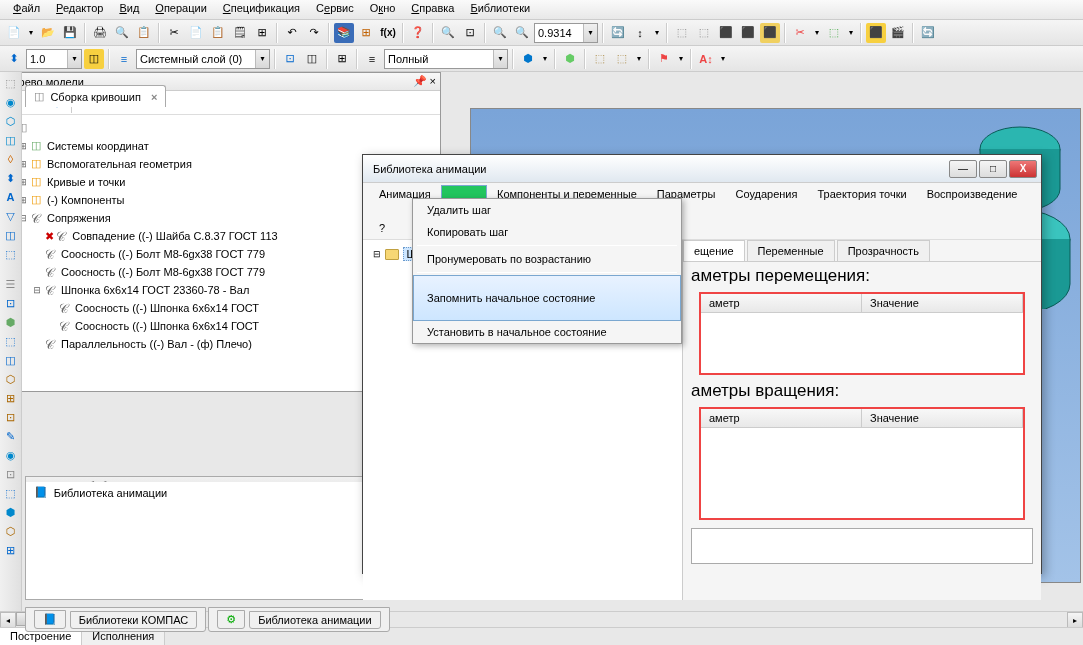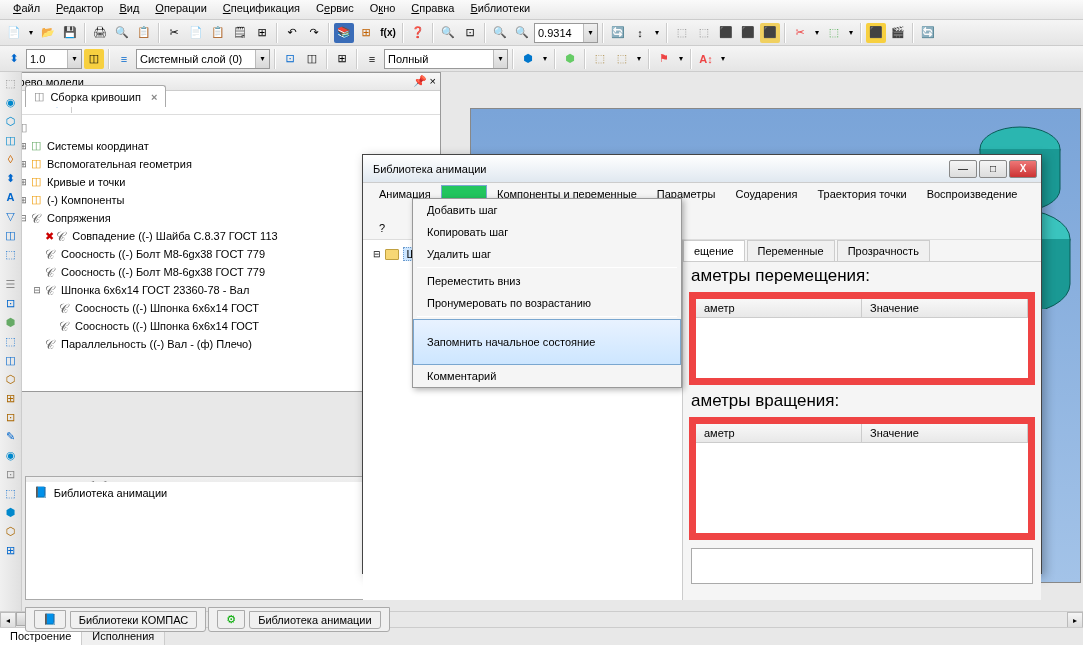--- a/index.html
+++ b/index.html
@@ -52,21 +52,21 @@
 .dlg-menu span{padding:3px 10px}
 .dlg-menu span.active{background:#22c55e;border:1px solid #7aa7d0;border-bottom-color:#fff;padding:10px 9px}
 .dlg-body{display:flex;height:360px}
 .dlg-tree{width:320px;border-right:1px solid #ccc;background:#fff;padding:6px;position:relative}
 .dlg-tree-item{display:flex;align-items:center;gap:4px;padding:1px 4px}
 .dlg-right{flex:1;background:#f5f5f5;padding:0;display:flex;flex-direction:column}
 .dlg-tabs{display:flex;background:#f5f5f5;border-bottom:1px solid #ccc}
 .dlg-tabs span{padding:4px 10px;border:1px solid #ccc;border-bottom:none;background:#f0f0f0;margin-right:2px}
 .dlg-tabs span.active{background:#fff}
 .dlg-section{padding:4px 8px;font-size:17px}
-.dlg-grid{border:7px solid #ef4444;margin:2px 6px}
+.dlg-grid{border:2px solid #ef4444;margin:2px 16px}
 .dlg-grid-hdr{display:flex;background:linear-gradient(#f8f8f8,#e8e8e8);border-bottom:1px solid #ccc}
 .dlg-grid-hdr span{flex:1;padding:3px 8px;border-right:1px solid #ccc}
 .dlg-grid-body{height:60px;background:#fff}
 .dlg-comment{padding:6px 8px}
 .dlg-comment textarea{width:100%;height:36px;border:1px solid #aaa;resize:none;font-family:inherit}
 .context-menu{position:absolute;left:412px;top:198px;width:270px;background:#f5f5f5;border:1px solid #999;box-shadow:2px 2px 6px rgba(0,0,0,0.3);z-index:100}
 .ctx-item{padding:5px 14px;display:block}
 .ctx-item.highlight{background:linear-gradient(#e8f2ff,#cde6ff);border:1px solid #7aa7d0;padding:16px 13px}
 .ctx-sep{height:1px;background:#ccc;margin:2px 4px;border-bottom:1px solid #fff}
 .ico-folder{width:14px;height:11px;background:#f7d774;border:1px solid #c0a040;border-radius:1px}
@@ -397,22 +397,20 @@
         <div class="dlg-grid-body" style="height:90px"></div>
       </div>
       <div class="dlg-comment">
         <textarea style=""></textarea>
       </div>
     </div>
   </div>
 </div>
 
 <div class="context-menu" id="ctx">
-    <div class="ctx-item">Добавить шаг</div>
+    <div class="ctx-item">Удалить шаг</div>
     <div class="ctx-item">Копировать шаг</div>
-    <div class="ctx-item">Удалить шаг</div>
     <div class="ctx-sep"></div>
-    <div class="ctx-item">Переместить вниз</div>
     <div class="ctx-item">Пронумеровать по возрастанию</div>
     <div class="ctx-sep"></div>
     <div class="ctx-item highlight">Запомнить начальное состояние</div>
-    <div class="ctx-item">Комментарий</div>
+    <div class="ctx-item">Установить в начальное состояние</div>
   </div>
 
 </body></html>

